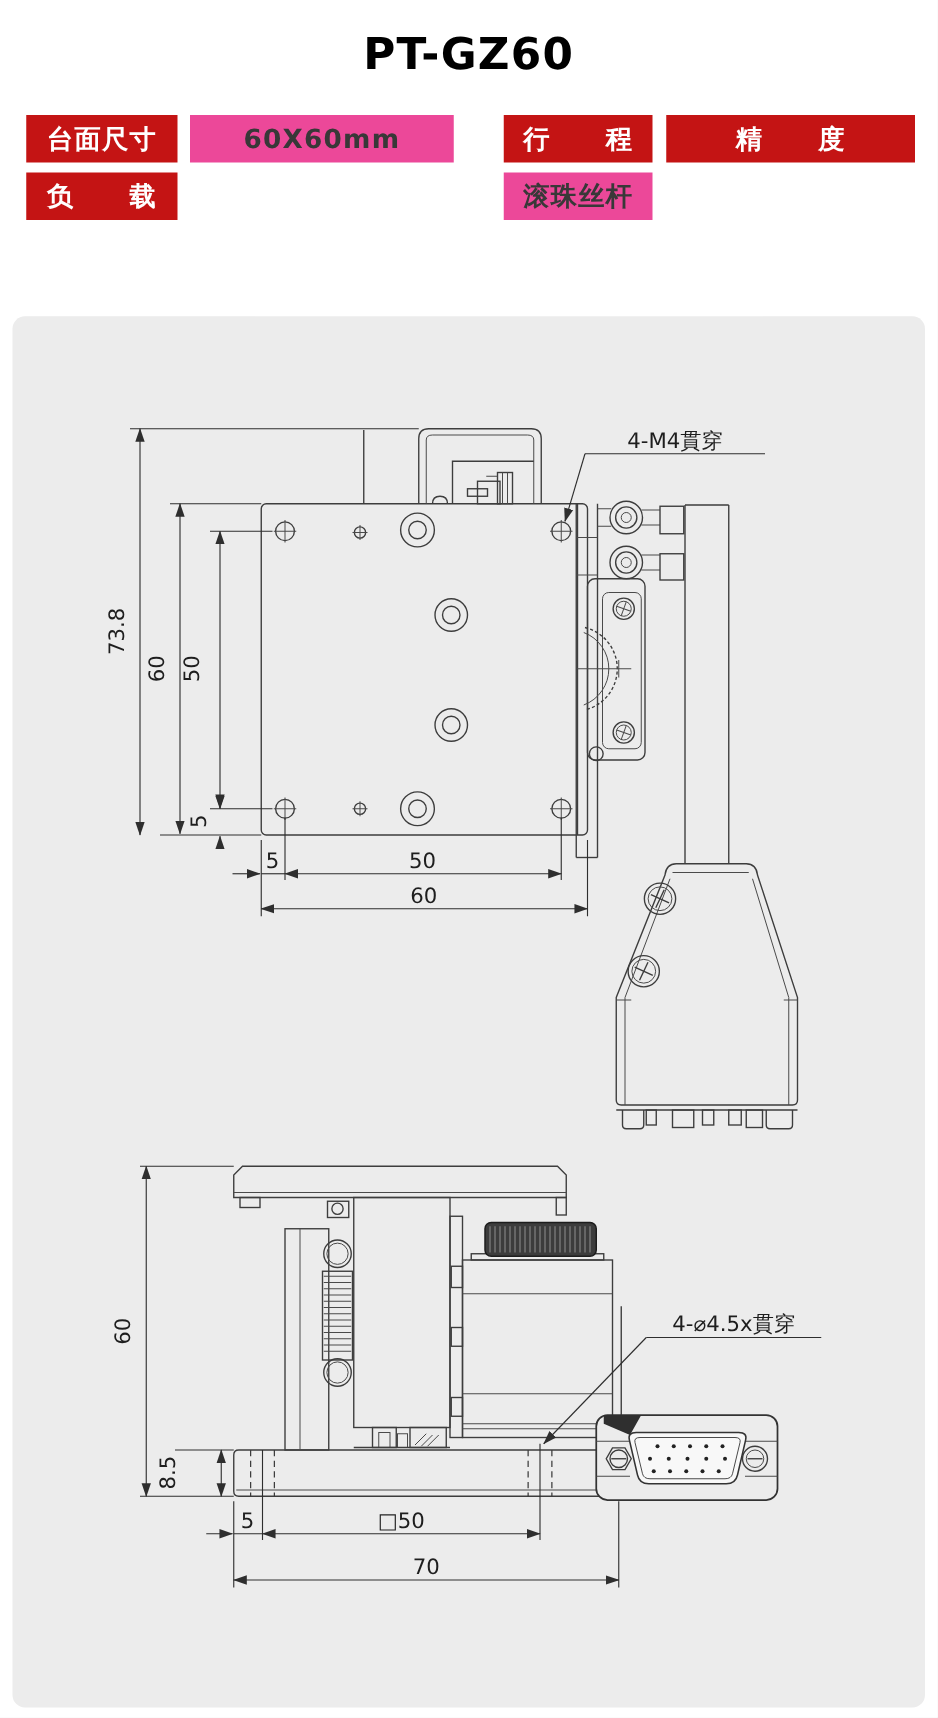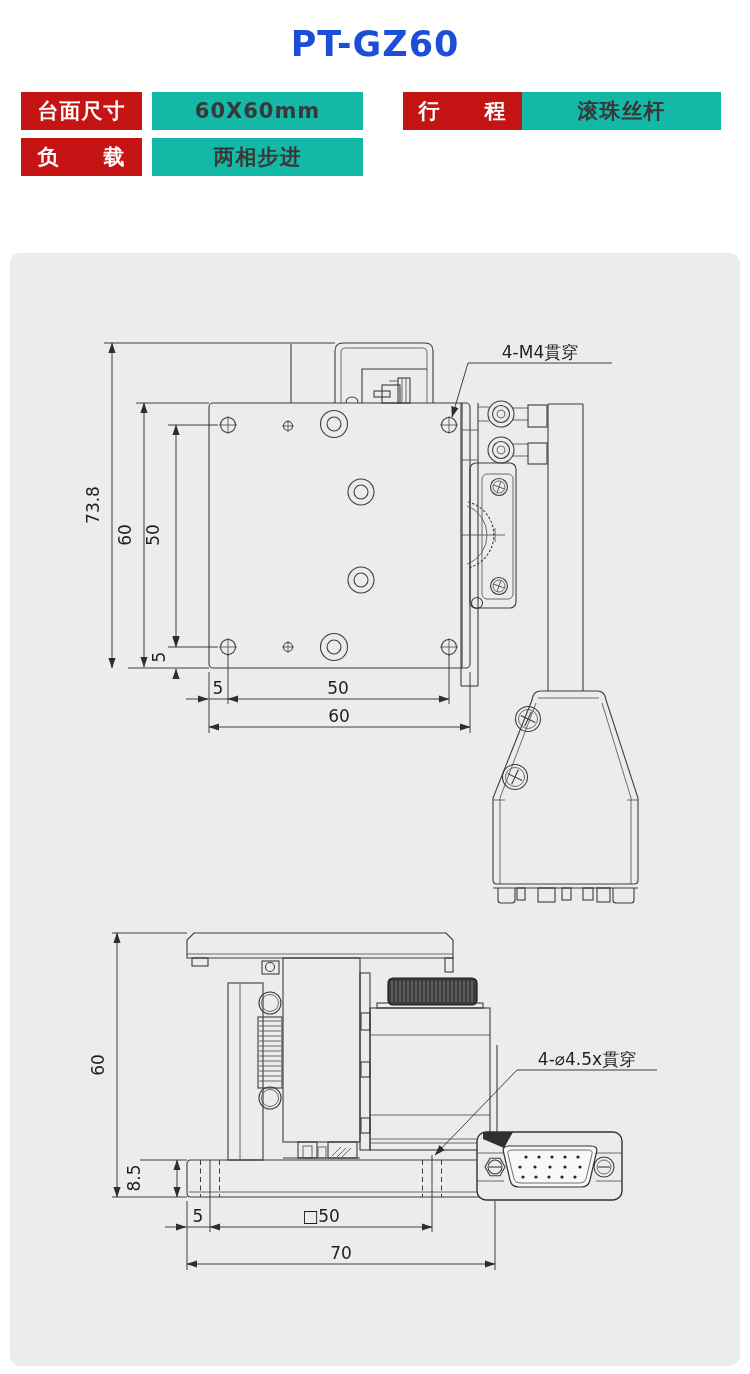--- a/index.html
+++ b/index.html
@@ -1,48 +1,48 @@
 <!DOCTYPE html>
 <html><head>
 <meta charset="utf-8">
 <style>
   html,body{margin:0;padding:0;background:#ffffff;}
   body{width:750px;height:1374px;position:relative;font-family:"DejaVu Sans","Liberation Sans",sans-serif;overflow:hidden;}
   .title{position:absolute;top:24px;left:0;width:750px;text-align:center;
-         font-size:35px;font-weight:bold;color:#1d4ed8;letter-spacing:1px;}
+         font-size:35px;font-weight:bold;color:#000000;letter-spacing:1px;}
   .spec-col{position:absolute;top:92px;display:grid;grid-auto-rows:38px;row-gap:8px;}
   #spec-left{left:21px;grid-template-columns:121px 211px;column-gap:10px;}
-  #spec-right{left:403px;grid-template-columns:119px 199px;}
+  #spec-right{left:403px;grid-template-columns:119px 199px;column-gap:11px;}
   .lbl{background:#c41414;color:#ffffff;font-weight:bold;font-size:21px;
        display:flex;align-items:center;justify-content:center;letter-spacing:1px;}
-  .val{background:#14b8a6;color:#383838;font-weight:bold;font-size:21px;
+  .val{background:#ec4899;color:#383838;font-weight:bold;font-size:21px;
        display:flex;align-items:center;justify-content:center;letter-spacing:1px;}
   .panel{position:absolute;left:10px;top:253px;width:730px;height:1113px;
          background:#ececec;border-radius:10px;}
   svg{position:absolute;left:-10px;top:0;}
   svg text{fill:#1e1e1e;font-size:17px;font-family:"DejaVu Sans","Liberation Sans",sans-serif;}
   .part{fill:none;stroke:#3d3d3d;stroke-width:1.1;}
   .thin{fill:none;stroke:#4a4a4a;stroke-width:0.8;}
   .dim{fill:none;stroke:#2e2e2e;stroke-width:0.9;}
   .hid{fill:none;stroke:#3d3d3d;stroke-width:1;stroke-dasharray:5,3.5;}
 </style>
 </head>
 <body>
 
 <div class="title">PT-GZ60</div>
 
 <div id="spec-left" class="spec-col">
   <div class="lbl">台面尺寸</div>
   <div class="val">60X60mm</div>
   <div class="lbl">负　　载</div>
-  <div class="val">两相步进</div>
 </div>
 
 <div id="spec-right" class="spec-col">
   <div class="lbl">行　　程</div>
+  <div class="lbl">精　　度</div>
   <div class="val">滚珠丝杆</div>
 </div>
 
 <div class="panel">
 <svg width="750" height="1113" viewBox="0 253 750 1113">
   <defs>
     <marker id="arr" viewBox="0 0 10 10" refX="9.5" refY="5" markerWidth="11" markerHeight="11" orient="auto-start-reverse" markerUnits="userSpaceOnUse">
       <path d="M0,1.6 L10,5 L0,8.4 Z" fill="#2e2e2e"></path>
     </marker>
   </defs>

